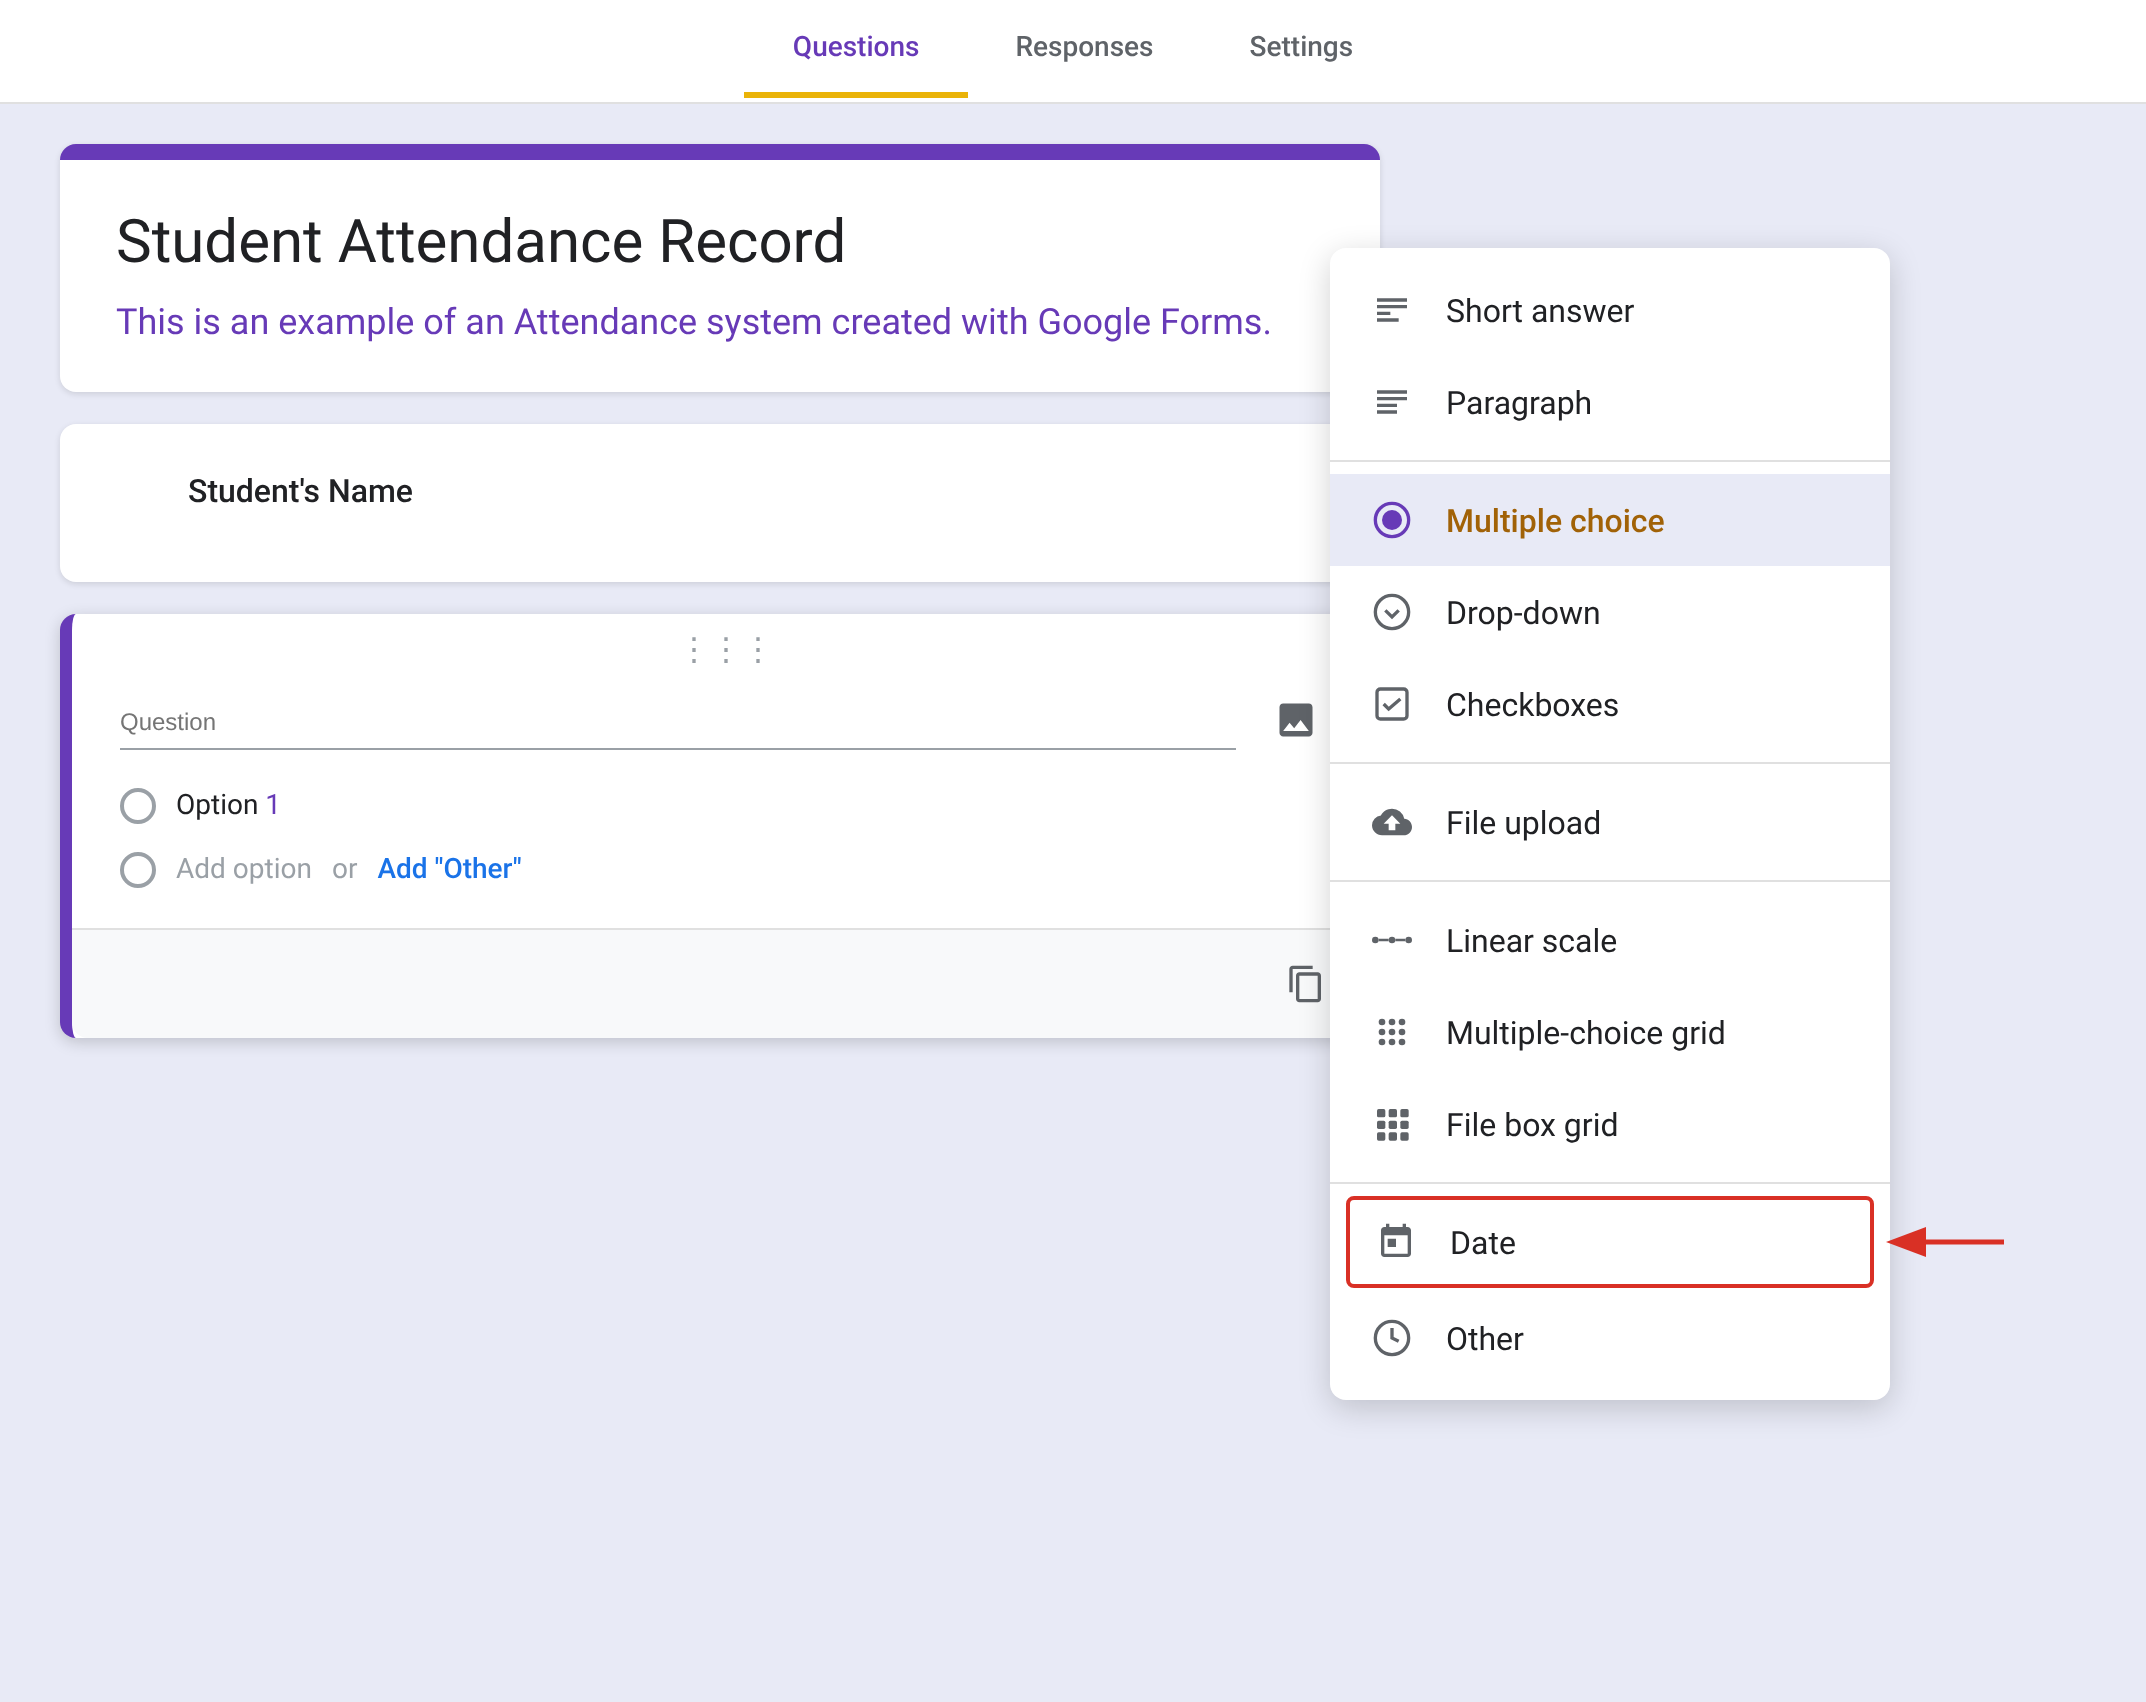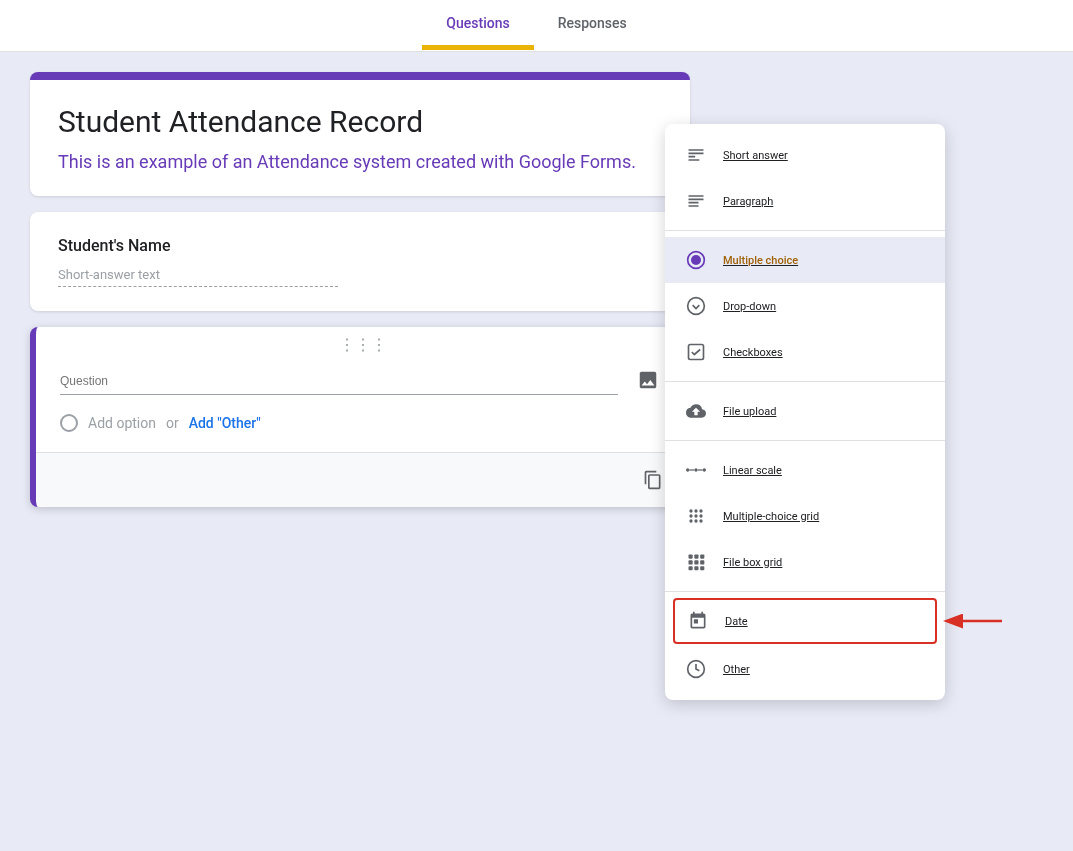--- a/index.html
+++ b/index.html
@@ -30,21 +30,21 @@
       padding: 14px 24px;
       font-size: 14px;
       cursor: pointer;
       color: #5f6368;
       border-bottom: 3px solid transparent;
       font-weight: 500;
       position: relative;
     }
     .nav-tab.active {
       color: #673ab7;
-      border-bottom: 5px solid #eab308;
+      border-bottom: 3px solid #eab308;
     }
 
     
     .main-container {
       display: flex;
       padding: 20px 30px 20px 30px;
       gap: 8px;
       position: relative;
     }
 
@@ -81,20 +81,21 @@
       background: white;
       border-radius: 8px;
       padding: 24px 28px;
       box-shadow: 0 1px 3px rgba(0,0,0,0.12);
     }
     .question-title {
       font-size: 16px;
       font-weight: 500;
       color: #202124;
       margin-bottom: 12px;
+      margin-left: 36px;
     }
     .short-answer-text {
       font-size: 13px;
       color: #9aa0a6;
       border-bottom: 1px dashed #9aa0a6;
       padding-bottom: 4px;
       width: 280px;
     }
 
     
@@ -239,24 +240,23 @@
       box-shadow: 0 4px 16px rgba(0,0,0,0.18);
       z-index: 100;
       padding: 8px 0;
       overflow: visible;
     }
     .menu-item {
       display: flex;
       align-items: center;
       gap: 16px;
       padding: 12px 20px;
-      font-size: 11px;
+      font-size: 16px;
       color: #202124;
       cursor: pointer;
-      text-decoration: underline;
     }
     .menu-item.active { background: #e8eaf6; }
     .menu-icon {
       width: 22px;
       height: 22px;
       display: flex;
       align-items: center;
       justify-content: center;
       color: #5f6368;
       flex-shrink: 0;
@@ -275,53 +275,61 @@
 <body>
 
 <div class="top-nav">
   <div class="nav-tabs">
     <div class="nav-tab active">
       <span>Questions</span>
     </div>
     <div class="nav-tab">
       <span>Responses</span>
     </div>
+    <div class="nav-tab">
+      <span>Settings</span>
+    </div>
   </div>
 </div>
 
 <div class="main-container">
 
   <div class="form-area">
 
     <div class="header-card">
       <div class="form-title">Student Attendance Record</div>
       <div class="form-description">This is an example of an Attendance system created with Google Forms.</div>
     </div>
 
     <div class="question-card">
       <div class="question-title">Student's Name</div>
-      <div class="short-answer-text">Short-answer text</div>
     </div>
 
     <div class="active-question-card">
       <div class="drag-handle">
         ⋮⋮⋮
       </div>
       <div class="active-card-inner">
         <div class="question-input-row">
           <input class="question-input" type="text" placeholder="Question" style="">
           <div class="image-icon-btn" title="Add image">
             <svg width="22" height="22" viewBox="0 0 24 24" fill="#5f6368">
               <path d="M21 19V5c0-1.1-.9-2-2-2H5c-1.1 0-2 .9-2 2v14c0 1.1.9 2 2 2h14c1.1 0 2-.9 2-2zM8.5 13.5l2.5 3.01L14.5 12l4.5 6H5l3.5-4.5z"></path>
             </svg>
           </div>
         </div>
 
         <div class="options-area">
 
+          <div class="option-row">
+            <div class="radio-circle"></div>
+            <span class="option-label">
+              <span>Option </span><span class="highlight">1</span>
+            </span>
+          </div>
 
           <div class="add-option-row">
             <div class="radio-circle"></div>
             <span class="add-option-text">Add option</span>
             <span class="or-text">or</span>
             <span class="add-other-text">Add "Other"</span>
           </div>
         </div>
       </div>
 

